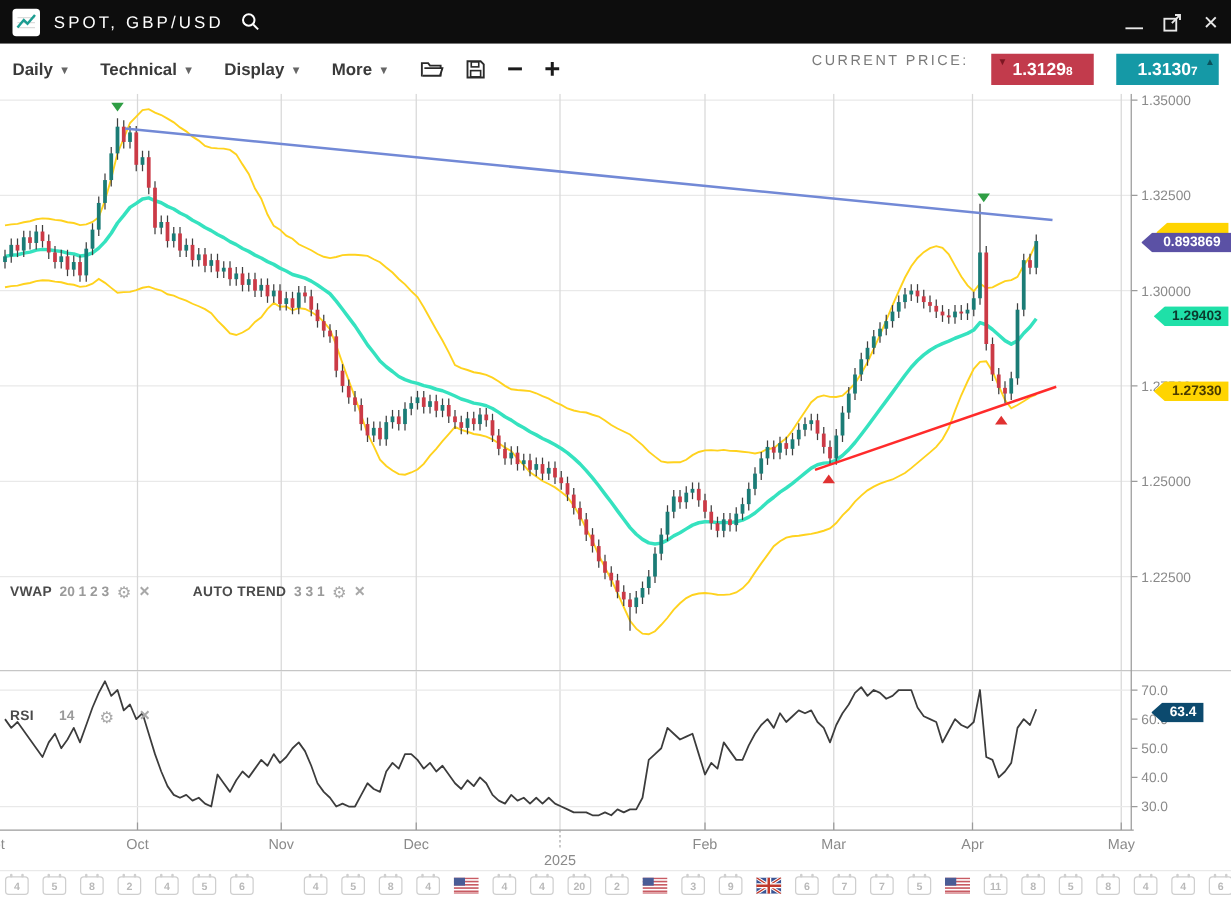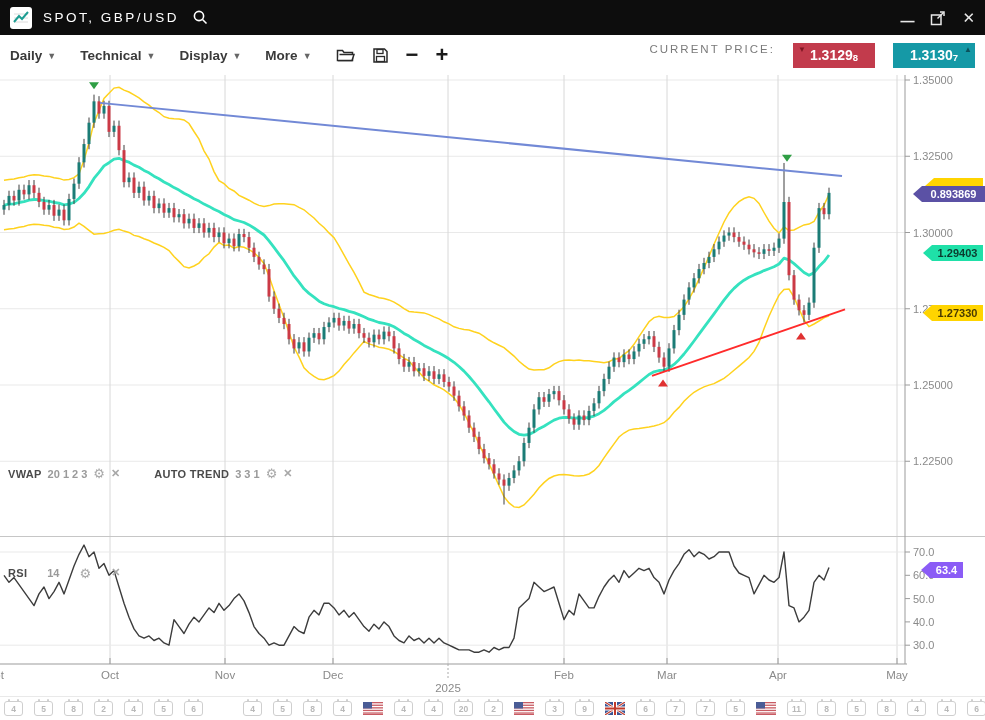--- a/index.html
+++ b/index.html
@@ -576,21 +576,21 @@
       <span class="lg-params">14</span>
       <span class="lg-gear">⚙</span>
       <span class="lg-x">✕</span>
     </div>
 
     <div id="badges">
         <div class="axis-badge" style="top: 103px; right: 2px; width: 58px; background: rgb(255, 212, 0); color: rgb(74, 59, 0);"></div>
         <div class="axis-badge" style="top: 111px; right: 0px; width: 72px; background: rgb(91, 81, 165); color: rgb(255, 255, 255);">0.893869</div>
         <div class="axis-badge" style="top: 170px; right: 2px; width: 60px; background: rgb(31, 224, 168); color: rgb(11, 59, 46);">1.29403</div>
         <div class="axis-badge" style="top: 230px; right: 2px; width: 60px; background: rgb(255, 212, 0); color: rgb(74, 59, 0);">1.27330</div>
-        <div class="axis-badge" style="top: 487px; right: 22px; width: 42px; background: #8b5cf6; color: rgb(255, 255, 255);">63.4</div>
+        <div class="axis-badge" style="top: 487px; right: 22px; width: 42px; background: #0c4a6e; color: rgb(255, 255, 255);">63.4</div>
       </div>
     <div id="calendar-strip">
         <span class="cal">4</span>
         <span class="cal">5</span>
         <span class="cal">8</span>
         <span class="cal">2</span>
         <span class="cal">4</span>
         <span class="cal">5</span>
         <span class="cal">6</span>
         <span class="cal-gap"></span>

